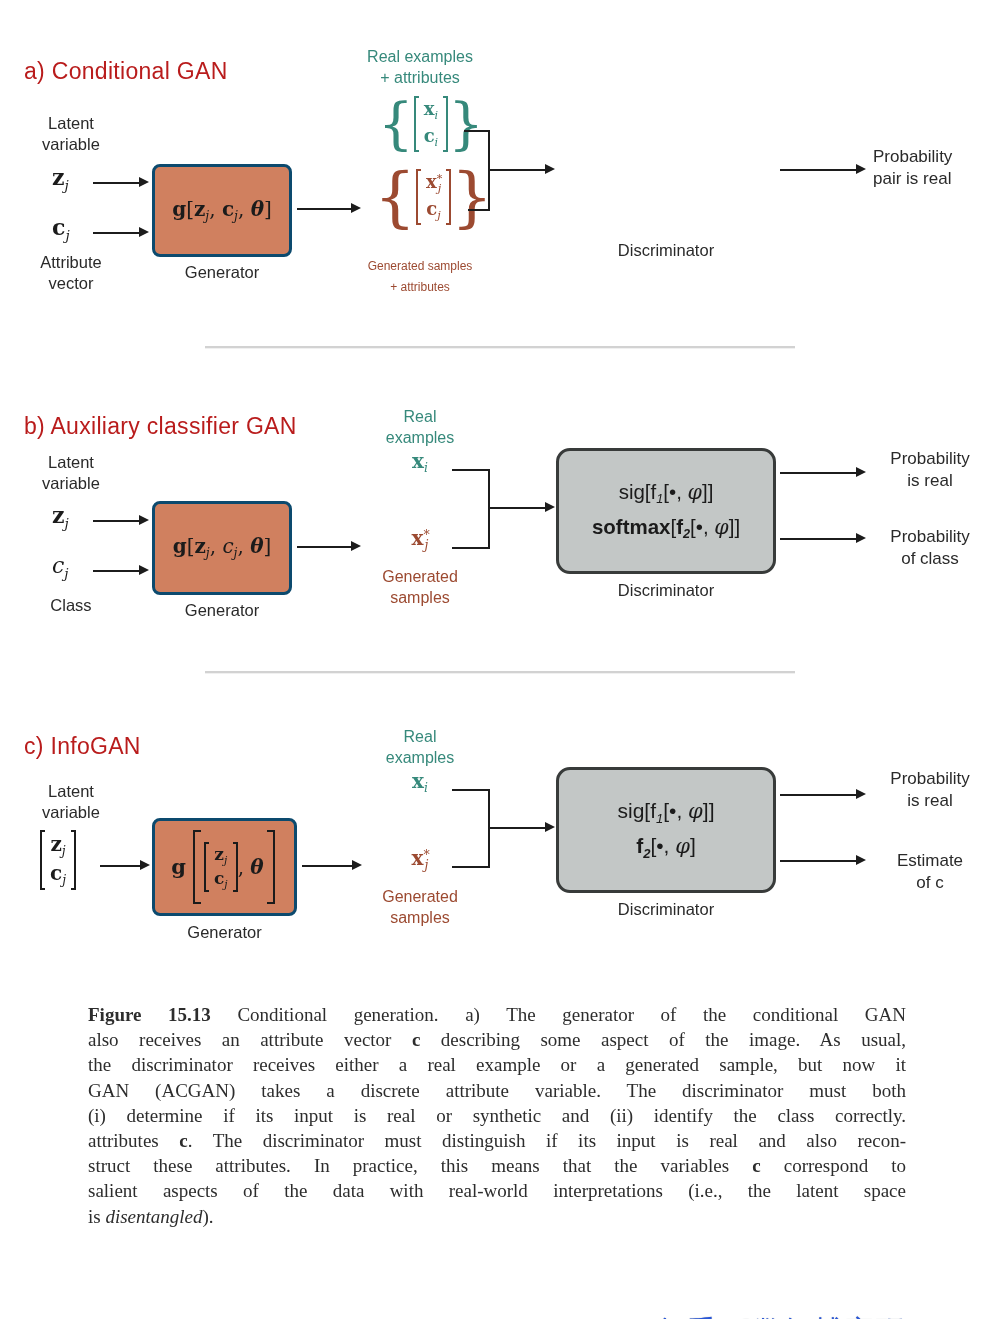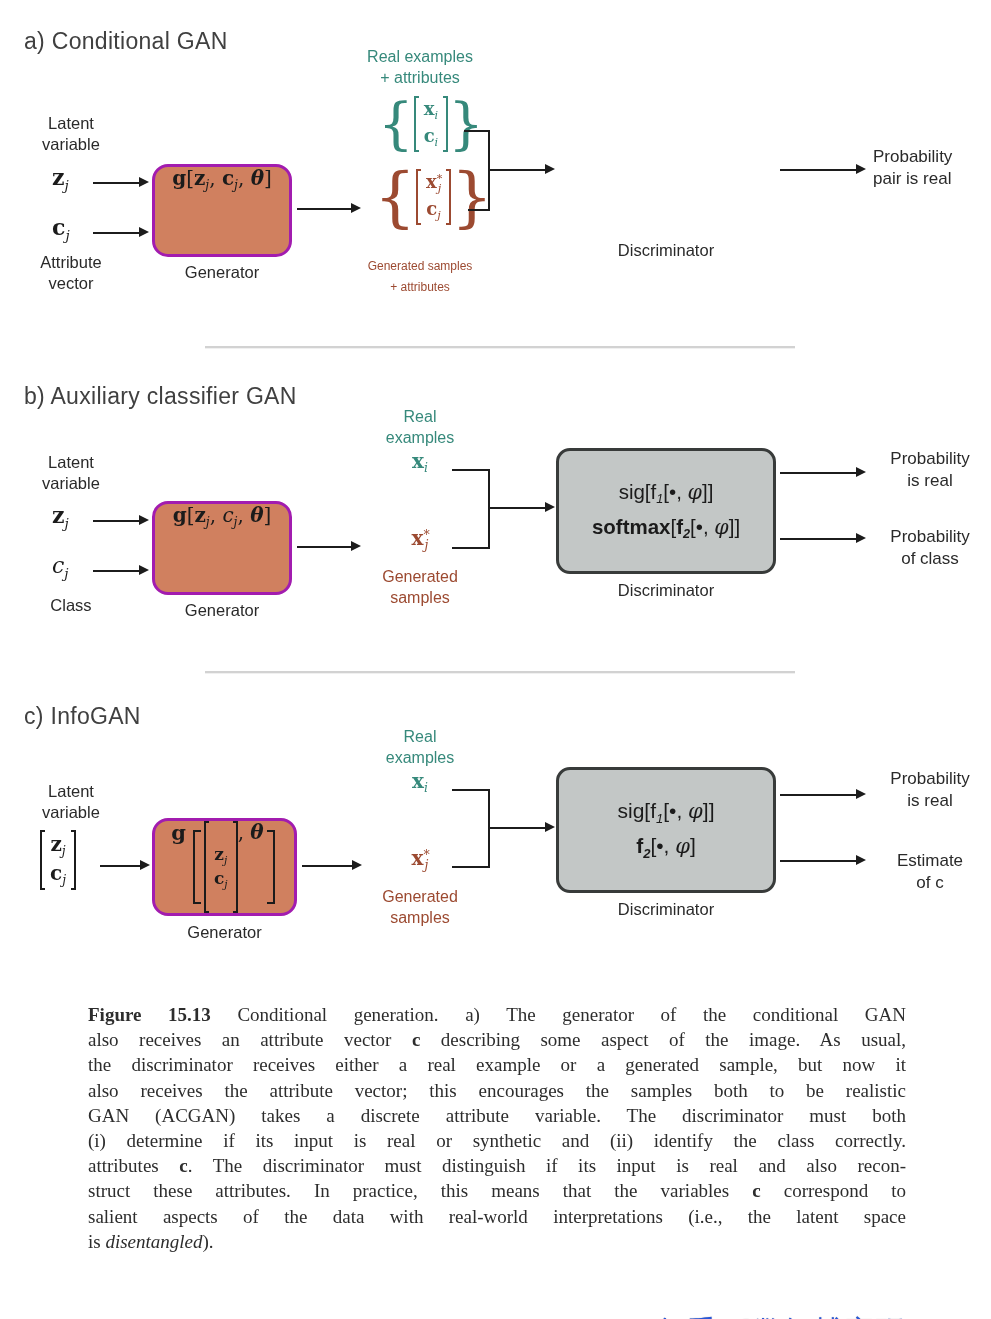--- a/index.html
+++ b/index.html
@@ -3,35 +3,35 @@
 <meta charset="utf-8">
 <style>
   html,body { margin:0; padding:0; background:#ffffff; }
   #page {
     position:relative; width:991px; height:1319px; background:#ffffff;
     overflow:hidden; font-family:"Liberation Sans", sans-serif; color:#262626;
   }
   .abs { position:absolute; }
   .lbl { position:absolute; text-align:center; color:#2a2a2a; }
   .small { font-size:16.5px; line-height:21px; }
-  .title { font-size:23px; color:#404040; text-align:center; letter-spacing:0.3px; }
+  .title { font-size:23px; color:#b91c1c; text-align:center; letter-spacing:0.3px;margin-top:30px; }
   .teal { color:#36897b; }
   .brown { color:#9c4a31; }
 
   .math { font-family:"DejaVu Serif", serif; color:#1b1b1b; line-height:1.15; white-space:nowrap; }
   .math b { font-weight:700; }
   .msans { font-family:"Liberation Sans", sans-serif; }
   .msans i { font-family:"DejaVu Serif", serif; }
   sub { font-size:62%; vertical-align:-0.35em; font-style:italic; }
   sup { font-size:62%; vertical-align:0.5em; font-style:italic; }
   sup + sub { margin-left:-0.42em; }
 
   .gbox {
-    position:absolute; background:#d0805f; border:3px solid #a21caf; border-radius:16px;
-    display:flex; justify-content:center; box-sizing:border-box;
+    position:absolute; background:#d0805f; border:3px solid #0c4a6e; border-radius:8px;
+    display:flex; align-items:center; justify-content:center; box-sizing:border-box;
   }
   .dbox {
     position:absolute; background:#c3c7c6; border:3px solid #383b3a; border-radius:14px;
     display:flex; flex-direction:column; align-items:center; justify-content:center;
     gap:7px; box-sizing:border-box;
   }
 
   .arr { position:absolute; height:2.2px; background:#1c1c1c; }
   .arr.head::after {
     content:""; position:absolute; right:-10px; top:-4.6px;
@@ -273,21 +273,20 @@
   <div class="arr head" style="left:780px; top:860px; width:76px;"></div>
   <div class="lbl" style="left:870px; top:850px; width:120px; font-size:17px; line-height:22px;">
     <div>Estimate</div>
     <div>of c</div>
   </div>
 
   <div class="caption">
     <div class="cline"><b>Figure 15.13</b> Conditional generation. a) The generator of the conditional GAN</div>
     <div class="cline">also receives an attribute vector <b>c</b> describing some aspect of the image. As usual,</div>
     <div class="cline">the discriminator receives either a real example or a generated sample, but now it</div>
-    <div class="cline">also receives the attribute vector; this encourages the samples both to be realistic</div>
     <div class="cline">GAN (ACGAN) takes a discrete attribute variable. The discriminator must both</div>
     <div class="cline">(i) determine if its input is real or synthetic and (ii) identify the class correctly.</div>
     <div class="cline">attributes <b>c</b>. The discriminator must distinguish if its input is real and also recon-</div>
     <div class="cline">struct these attributes. In practice, this means that the variables <b>c</b> correspond to</div>
     <div class="cline">salient aspects of the data with real-world interpretations (i.e., the latent space</div>
     <div class="cline last">is <i>disentangled</i>).</div>
   </div>
 
   <div class="watermark">知乎 @数智博弈研习</div>
 

